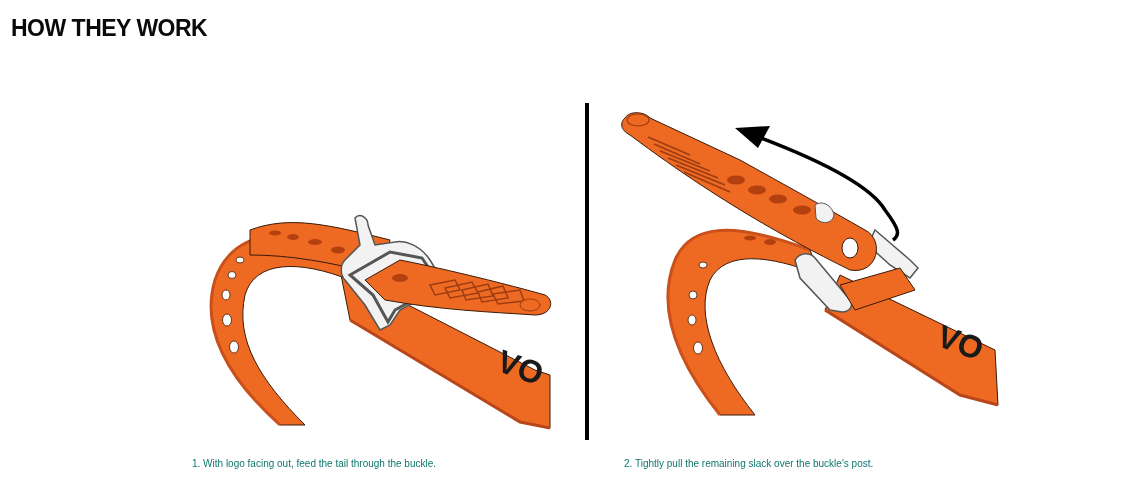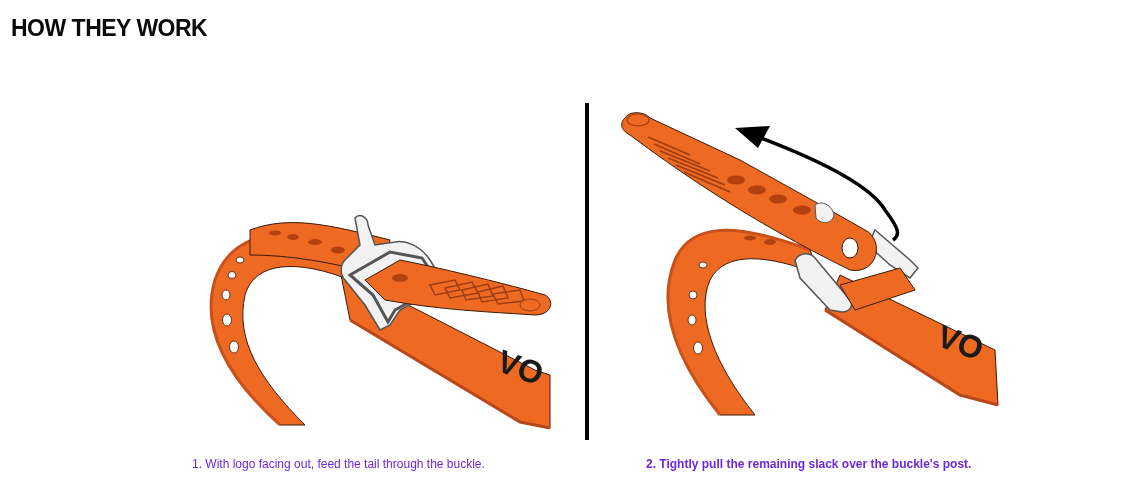--- a/index.html
+++ b/index.html
@@ -45,27 +45,27 @@
       position: absolute;
       left: 585px;
       top: 103px;
       width: 4px;
       height: 337px;
       background: #000;
     }
     .caption {
       position: absolute;
       top: 455px;
-      font-size: 12px;
-      color: #6d28d9;
+      font-size: 10px;
+      color: #0f766e;
       white-space: nowrap;
       line-height: 18px;
     }
     .caption-1 { left: 192px; }
-    .caption-2 { left: 646px; font-weight: bold; }
+    .caption-2 { left: 624px; }
     svg { display: block; }
   </style>
 </head>
 <body>
 
 <h1 class="section-title">HOW THEY WORK</h1>
 
 <div class="step-illustration step-1">
   <svg width="370" height="230" viewBox="0 0 370 230">
 

